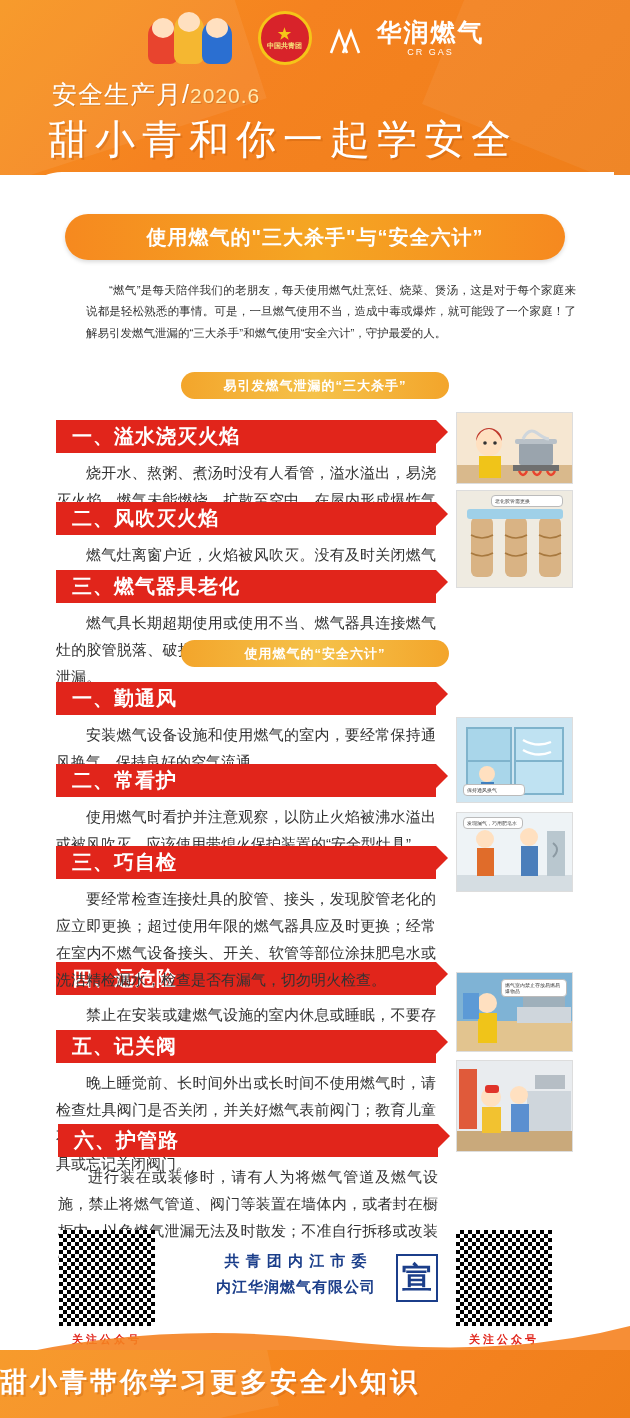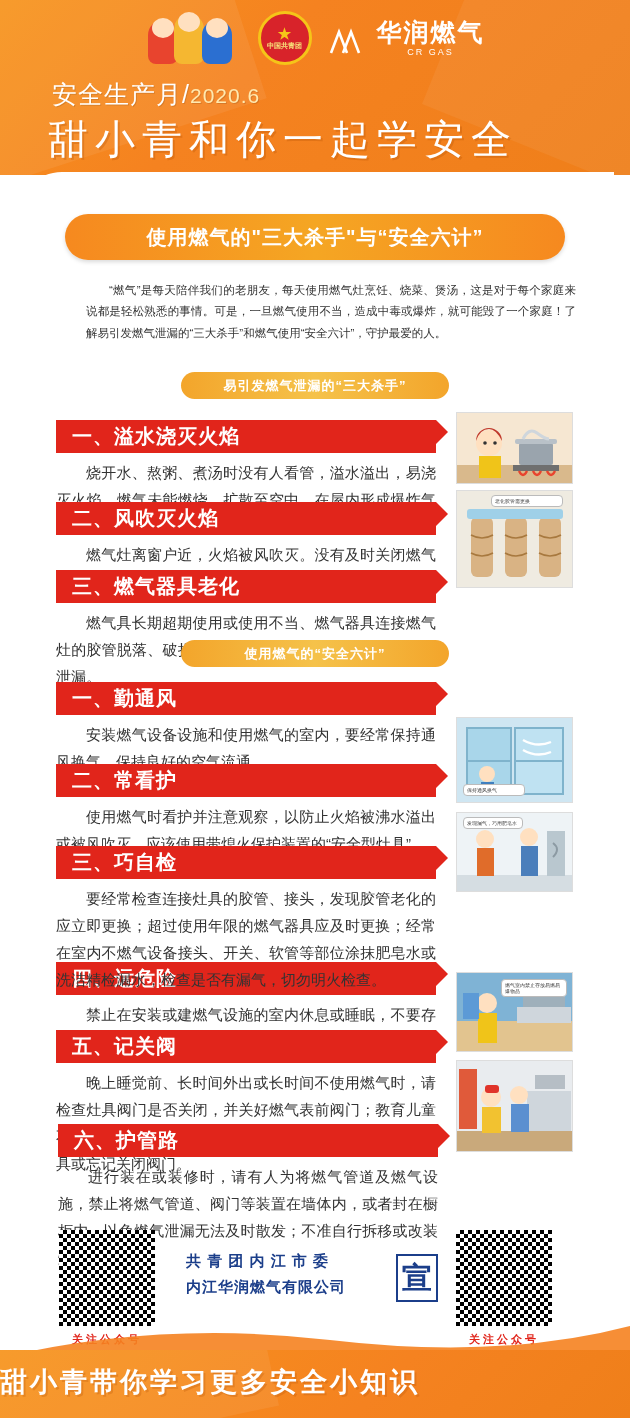--- a/index.html
+++ b/index.html
@@ -237,20 +237,21 @@
     background-blend-mode: difference;
   }
   .qr-label {
     position: absolute;
     width: 120px; text-align: center;
     font-size: 11px; color: #e1251b; letter-spacing: 3px;
     font-weight: bold;
   }
   .org-block {
     position: absolute;
+    text-align: center;
     color: #1b3e8a;
     font-size: 15px; font-weight: bold; line-height: 1.7;
     letter-spacing: 1px;
   }
   .xuan {
     position: absolute;
     width: 42px; height: 48px;
     border: 2px solid #1b3e8a;
     color: #1b3e8a;
     font-size: 30px; font-weight: bold;

